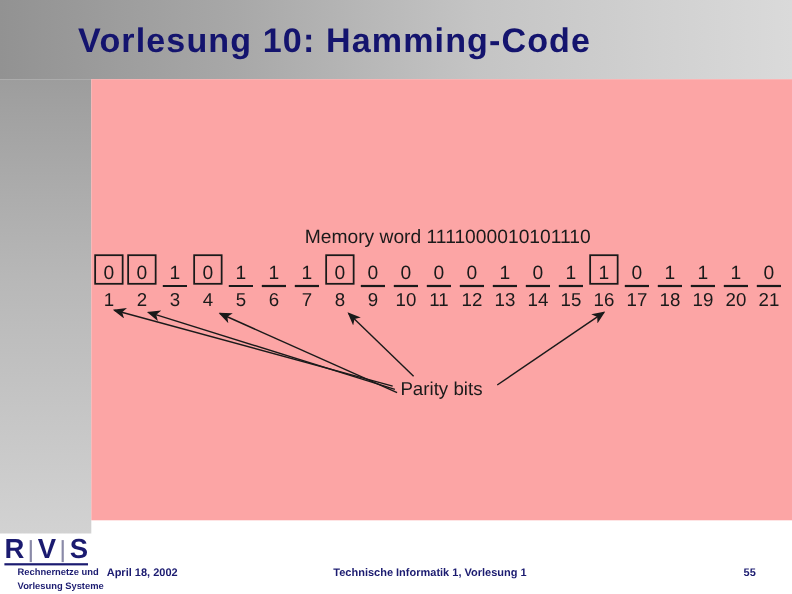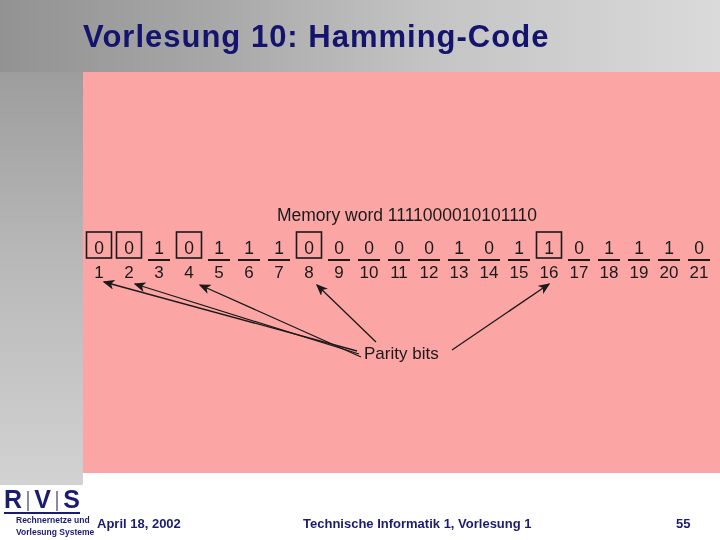--- a/index.html
+++ b/index.html
@@ -15,42 +15,42 @@
   }
   .col-left{
     position:absolute;left:0;top:72px;width:83px;height:413px;
     background:linear-gradient(to bottom,#9d9d9d 0%,#b8b8b8 45%,#d2d2d2 100%);
   }
   .content-box{
     position:absolute;left:83px;top:72px;width:692px;height:401px;
     background:#fca5a5;
   }
   .slide-title{
-    position:absolute;left:83px;top:20px;width:620px;
+    position:absolute;left:71px;top:20px;width:620px;
     font-size:31px;font-weight:bold;letter-spacing:1px;
     color:#14146e;line-height:34px;white-space:nowrap;
   }
   svg text{font-family:"Liberation Sans", sans-serif;fill:#1a1a1a;}
   
   .footer-logo{position:absolute;left:4px;top:487px;width:80px;}
   .logo-letters{
     display:flex;align-items:flex-end;
     color:#1b1b70;font-weight:bold;font-size:25px;line-height:24px;
     border-bottom:2px solid #1b1b70;padding-bottom:1px;width:76px;
     justify-content:space-between;
   }
   .logo-bar{width:2px;height:20px;background:#8a8aa8;margin:0 3px;}
   .logo-sub{
     color:#1b1b70;font-size:8.5px;font-weight:bold;line-height:9.5px;margin-top:2px;
     white-space:nowrap;
     padding-left:12px;
   }
   .footer-text{
     position:absolute;top:516px;
-    color:#1b1b70;font-size:13px;font-weight:bold;white-space:nowrap;
+    color:#1b1b70;font-size:10px;font-weight:bold;white-space:nowrap;
   }
   .footer-date{left:97px;}
   .footer-course{left:303px;}
   .footer-page{left:676px;}
 </style>
 </head>
 <body>
 
 <div class="band-top"></div>
 <div class="col-left"></div>

